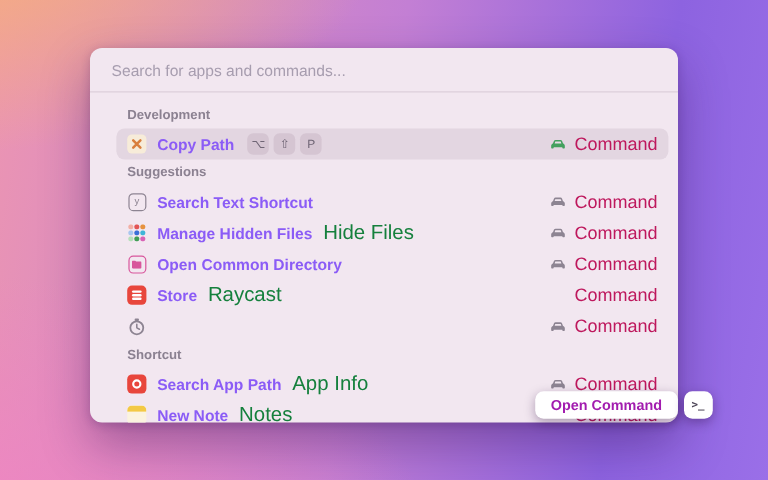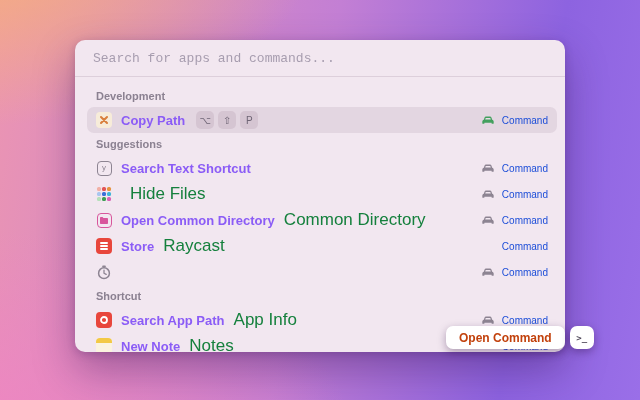--- a/index.html
+++ b/index.html
@@ -9,56 +9,56 @@
       radial-gradient(120% 95% at -6% -12%, rgba(246,178,118,.95) 0%, rgba(246,178,118,0) 46%),
       radial-gradient(110% 95% at -8% 112%, rgba(240,132,196,.95) 0%, rgba(240,132,196,0) 58%),
       linear-gradient(100deg,#ec95b2 0%,#c37fd4 48%,#8d63e0 80%,#9a6fe8 100%);
   }
   .window{position:absolute;left:75px;top:40px;width:490px;height:312px;
     background:#f2e7f0;border-radius:10px;overflow:hidden;
     box-shadow:0 18px 40px rgba(55,18,85,.38),0 2px 8px rgba(55,18,85,.22);}
   .searchbar{height:36px;display:flex;align-items:center;padding:0 16px;
     border-bottom:1px solid rgba(70,35,70,.12);}
   .searchbar input{border:none;outline:none;background:transparent;width:100%;
-    font-family:Liberation Mono, monospace;font-size:13px;color:#3a3340;}
+    font-family:Liberation Sans, sans-serif;font-size:13px;color:#3a3340;}
   .searchbar input::placeholder{color:#a79daf;}
-  .list{padding:8px 8px 0 12px;}
+  .list{padding:8px 8px 0 22px;}
   .sec{height:22px;display:flex;align-items:center;padding:0 9px;
     font-size:11px;font-weight:600;color:#8b8191;}
   .row{height:26px;display:flex;align-items:center;padding:0 9px;border-radius:7px;}
   .row.selected{background:rgba(75,35,70,.085);}
   .ric{width:16px;height:16px;flex:0 0 16px;display:flex;align-items:center;justify-content:center;margin-right:9px;}
   .title{font-size:13px;font-weight:600;color:#8b5cf6;white-space:nowrap;}
   .subtitle{font-size:17px;color:#15803d;margin-left:9px;white-space:nowrap;}
   .keys{display:flex;gap:4px;margin-left:11px;}
   .key{width:18px;height:18px;border-radius:5px;background:rgba(75,35,70,.09);
     display:flex;align-items:center;justify-content:center;
     font-size:10px;color:#6f6575;}
   .sp{flex:1;}
   .car{display:flex;margin-right:7px;color:#8d8492;}
   .car.green{color:#43a05e;}
-  .acc{font-size:10px;color:#1d4ed8;white-space:nowrap;}
+  .acc{font-size:15px;color:#be185d;white-space:nowrap;}
   
   .icbox{width:16px;height:16px;border-radius:4px;display:flex;align-items:center;justify-content:center;}
   .ic-copypath{background:#f7ecd9;}
   .ic-snippet{width:13px;height:13px;border:1.5px solid #8d8492;border-radius:4px;
     font-size:8px;color:#8d8492;display:flex;align-items:center;justify-content:center;line-height:1;}
   .ic-dots{display:grid;grid-template-columns:repeat(3,4px);grid-template-rows:repeat(3,4px);gap:1px;}
   .ic-dots i{border-radius:1.5px;display:block;}
   .ic-dir{width:13px;height:13px;border:1.5px solid #d8569c;border-radius:4px;
     display:flex;align-items:center;justify-content:center;}
   .ic-store{background:#e8463c;flex-direction:column;gap:1.5px;}
   .ic-store i{display:block;width:8px;height:1.6px;background:#fff;border-radius:1px;}
   .ic-appinfo{background:#e8463c;}
   .ic-note{background:#fbf3df;flex-direction:column;justify-content:flex-start;overflow:hidden;}
   .ic-note i{display:block;width:16px;height:5px;background:#f3c945;}
   
   .open-cmd{position:absolute;left:446px;top:326px;height:23px;display:flex;gap:5px;}
   .open-cmd .pill{background:#fff;border-radius:7px;display:flex;align-items:center;
-    padding:0 13px;font-size:12px;font-weight:700;color:#c2410c;
+    padding:0 13px;font-size:12px;font-weight:700;color:#a21caf;
     box-shadow:0 3px 9px rgba(40,10,60,.35);}
   .open-cmd .okey{width:24px;background:#fff;border-radius:7px;display:flex;align-items:center;
     justify-content:center;font-size:9px;font-weight:700;color:#4e4758;
     box-shadow:0 3px 9px rgba(40,10,60,.35);font-family:"DejaVu Sans Mono",monospace;}
 </style>
 </head>
 <body>
 
 <div class="stage">
   <div class="window">
@@ -119,41 +119,41 @@
               <i style="background:#e25555"></i>
               <i style="background:#e6923f"></i>
             <i style="background:#a9c6ef"></i>
               <i style="background:#3a6fd8"></i>
               <i style="background:#3fb5d8"></i>
             <i style="background:#b5e0ba"></i>
               <i style="background:#3f9e55"></i>
               <i style="background:#d862b5"></i>
           </span>
         </span>
+        <span class="title">Manage Hidden Files</span>
         <span class="subtitle">Hide Files</span>
         <span class="sp"></span>
         <span class="car">
           <svg width="14" height="11" viewBox="0 0 16 12">
               <path d="M3.2 5 4.1 2.6C4.4 1.9 5 1.5 5.7 1.5h4.6c.7 0 1.3.4 1.6 1.1L12.8 5c1 .3 1.7 1.2 1.7 2.3V9c0 .4-.3.7-.7.7h-1c-.4 0-.7-.3-.7-.7v-.4H3.9V9c0 .4-.3.7-.7.7h-1c-.4 0-.7-.3-.7-.7V7.3C1.5 6.2 2.2 5.3 3.2 5Z" fill="currentColor"></path>
               <path d="M4.8 4.9 5.4 3.1h5.2l.6 1.8H4.8Z" fill="#f2e7f0"></path>
             </svg>
         </span>
         <span class="acc">Command</span>
       </div>
 
       <div class="row">
         <span class="ric">
           <span class="ic-dir">
             <svg width="8" height="7" viewBox="0 0 8 7">
                 <path d="M0 1c0-.6.4-1 1-1h1.6l.8.9H7c.6 0 1 .4 1 1V6c0 .6-.4 1-1 1H1C.4 7 0 6.6 0 6V1Z" fill="#d8569c"></path>
               </svg>
           </span>
         </span>
         <span class="title">Open Common Directory</span>
-        <span class="subtitle">Common Directory</span>
         <span class="sp"></span>
         <span class="car">
           <svg width="14" height="11" viewBox="0 0 16 12">
               <path d="M3.2 5 4.1 2.6C4.4 1.9 5 1.5 5.7 1.5h4.6c.7 0 1.3.4 1.6 1.1L12.8 5c1 .3 1.7 1.2 1.7 2.3V9c0 .4-.3.7-.7.7h-1c-.4 0-.7-.3-.7-.7v-.4H3.9V9c0 .4-.3.7-.7.7h-1c-.4 0-.7-.3-.7-.7V7.3C1.5 6.2 2.2 5.3 3.2 5Z" fill="currentColor"></path>
               <path d="M4.8 4.9 5.4 3.1h5.2l.6 1.8H4.8Z" fill="#f2e7f0"></path>
             </svg>
         </span>
         <span class="acc">Command</span>
       </div>
 

